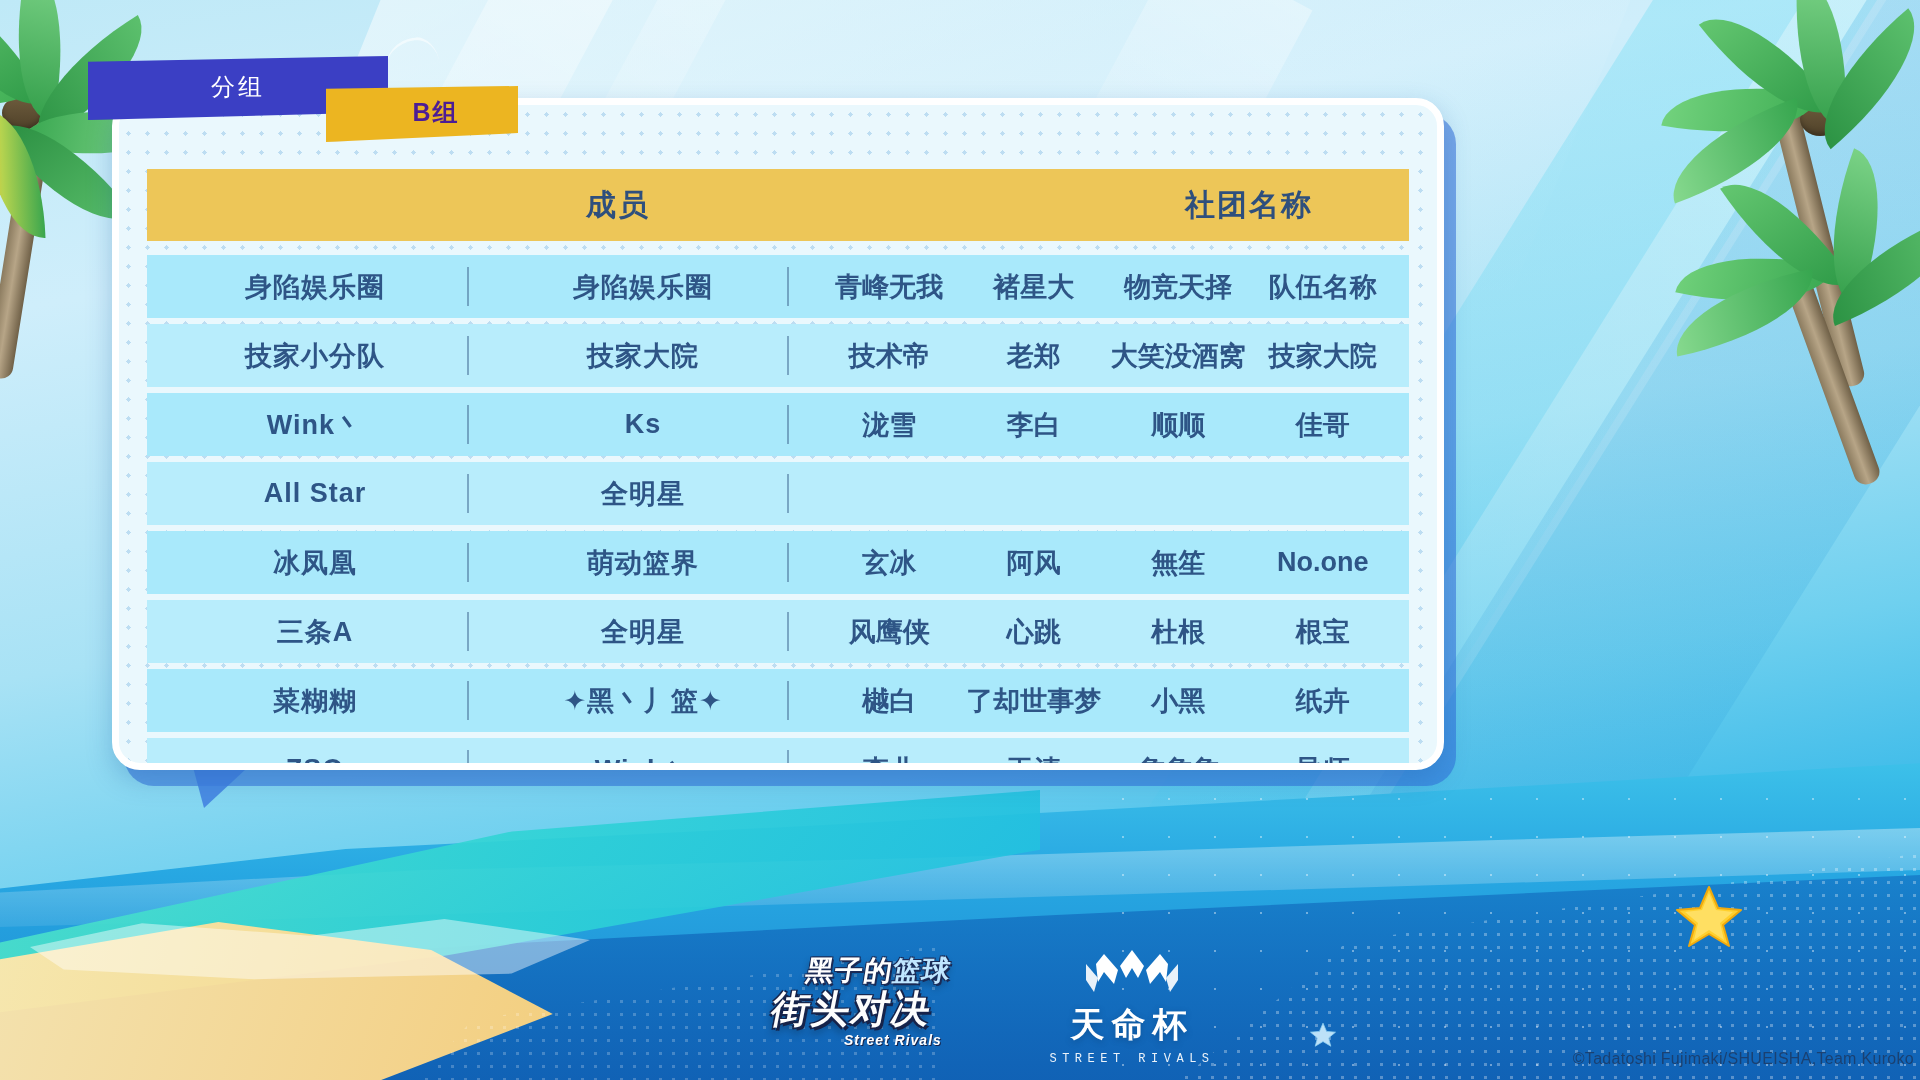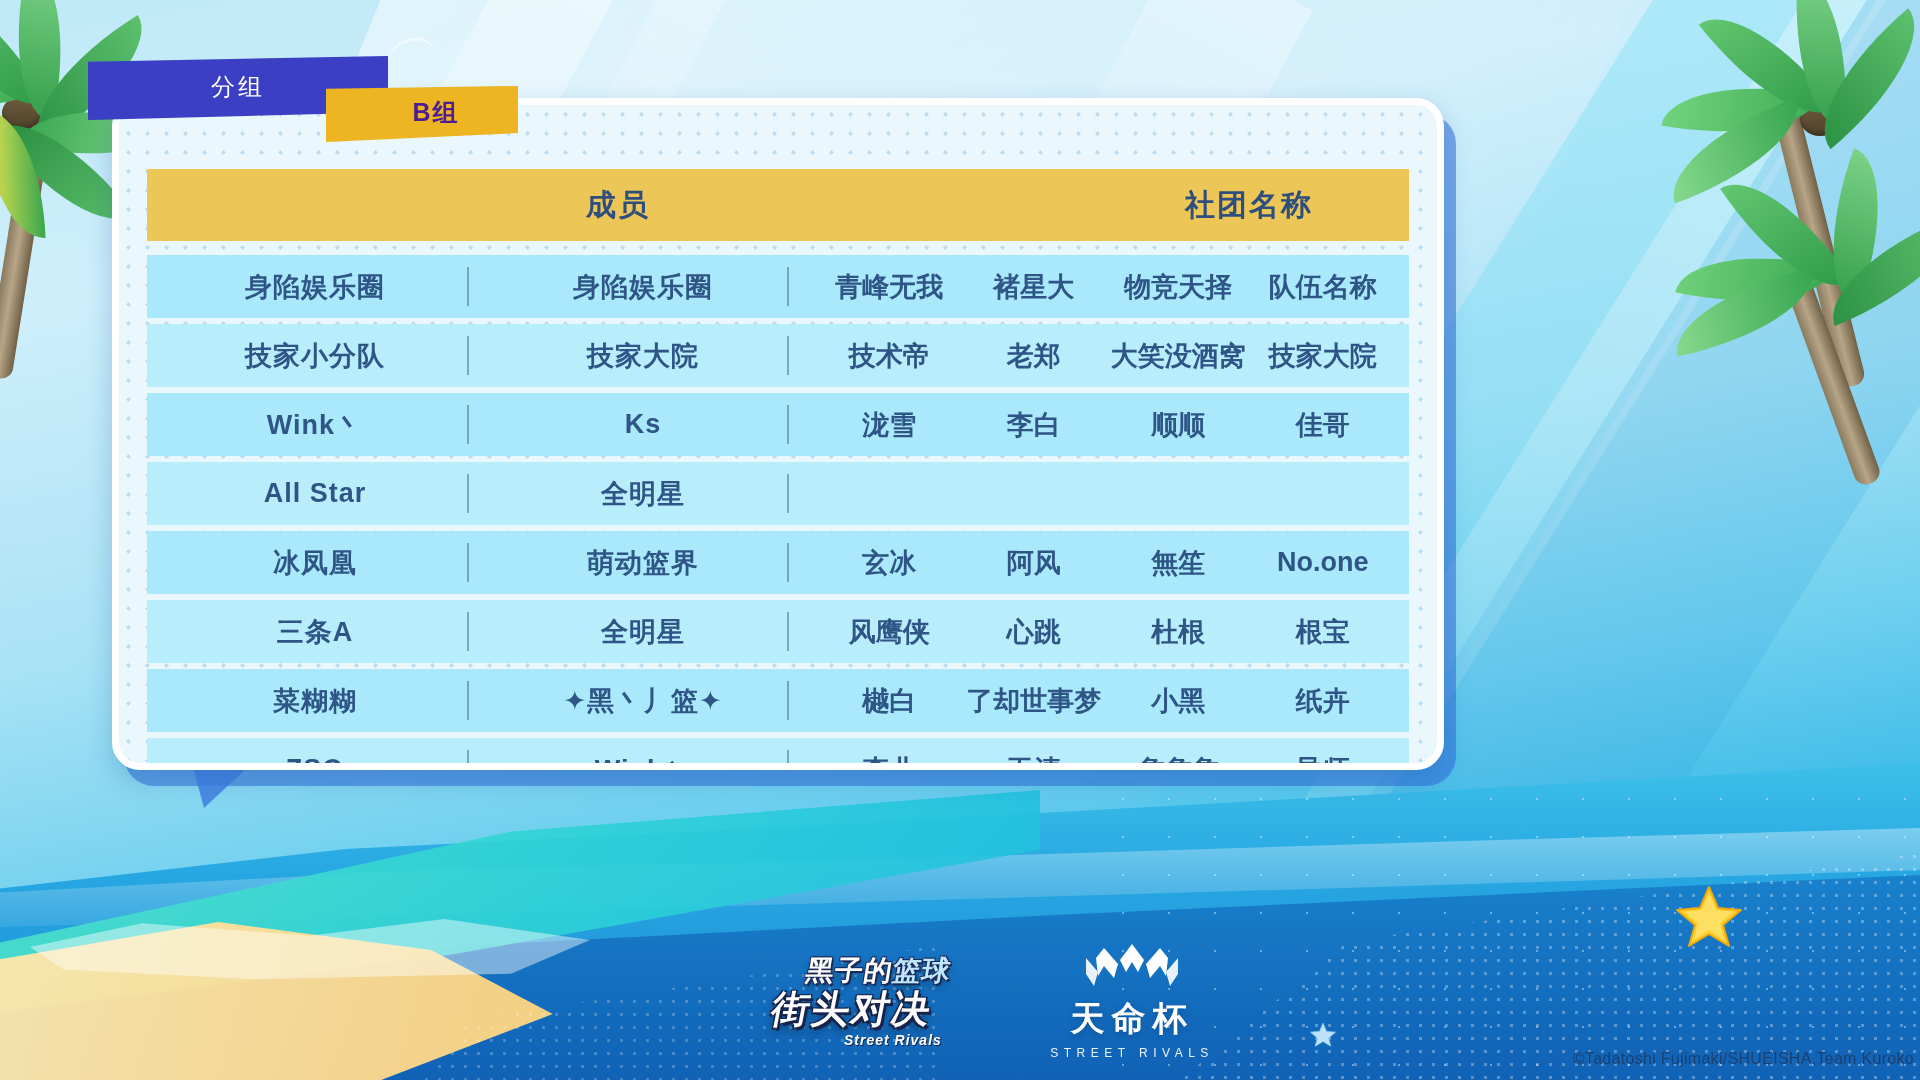--- a/index.html
+++ b/index.html
@@ -306,23 +306,24 @@
   .logo-ku .l3 {
     position: absolute; left: 74px; top: 84px;
     font-size: 14px; font-weight: bold; color: #ffffff;
     letter-spacing: 1px;
     font-style: italic;
     text-shadow: 1px 1px 0 #16234a;
   }
 
   .logo-cup {
     position: absolute;
-    left: 1032px; bottom: 18px;
+    left: 1032px; bottom: 12px;
     width: 200px; height: 120px;
     text-align: center;
+    font-family: Liberation Mono, monospace;
   }
   .logo-cup .mark {
     width: 100%; height: 52px;
     display: flex; align-items: flex-end; justify-content: center;
   }
   .logo-cup .name {
     color: #ffffff; font-size: 34px; font-weight: bold;
     letter-spacing: 7px; margin-top: 2px;
     text-shadow: 0 2px 6px rgba(10,60,110,.45);
   }

